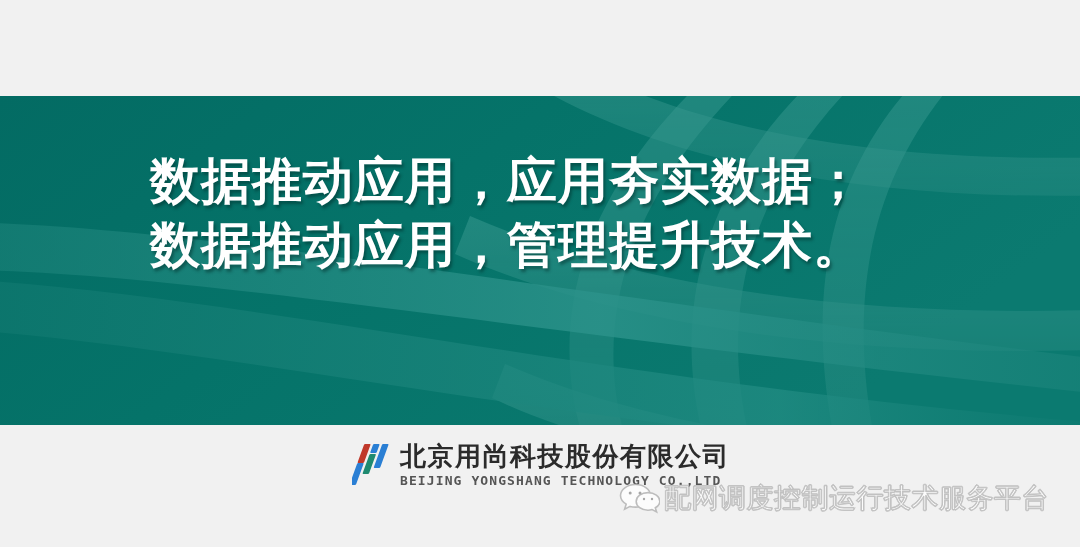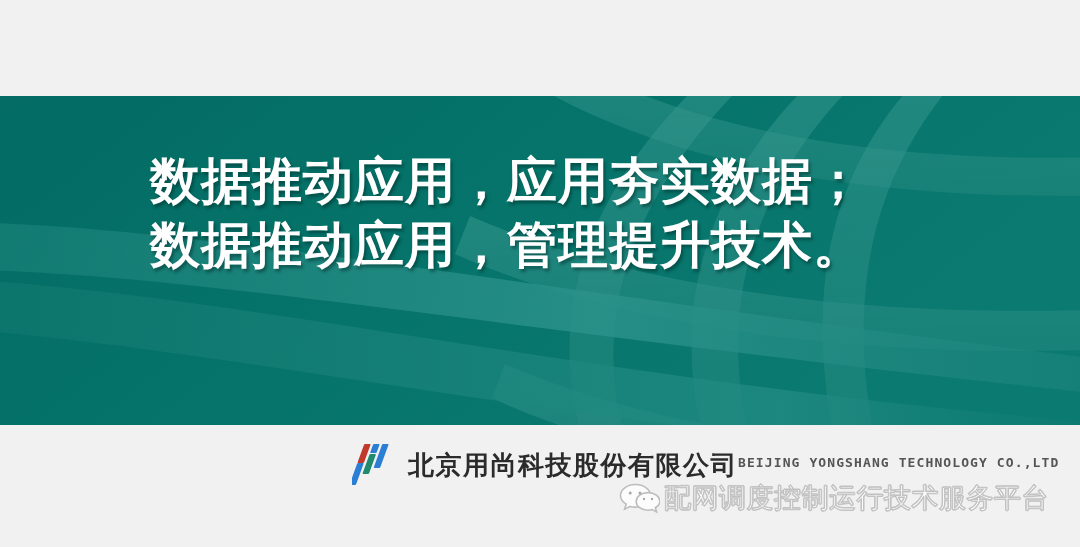--- a/index.html
+++ b/index.html
@@ -84,23 +84,23 @@
     display: flex;
     align-items: center;
   }
   #logo-mark {
     width: 42px;
     height: 48px;
     display: block;
     flex: 0 0 auto;
   }
   #logo-text {
-    margin-left: 14px;
-    display: flex;
-    flex-direction: row;
+    margin-left: 6px;
+    display: flex;
+    flex-direction: column;
     justify-content: center;
   }
   #logo-cn {
     font-family: "DejaVu Sans", "Liberation Sans", sans-serif;
     font-size: 26px;
     font-weight: bold;
     color: #2b2b2b;
     letter-spacing: 1.5px;
     line-height: 1.05;
     white-space: nowrap;

